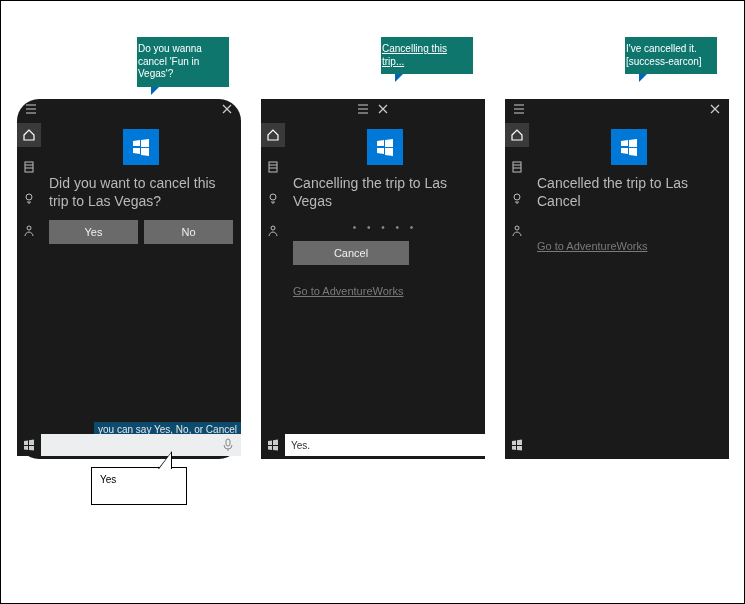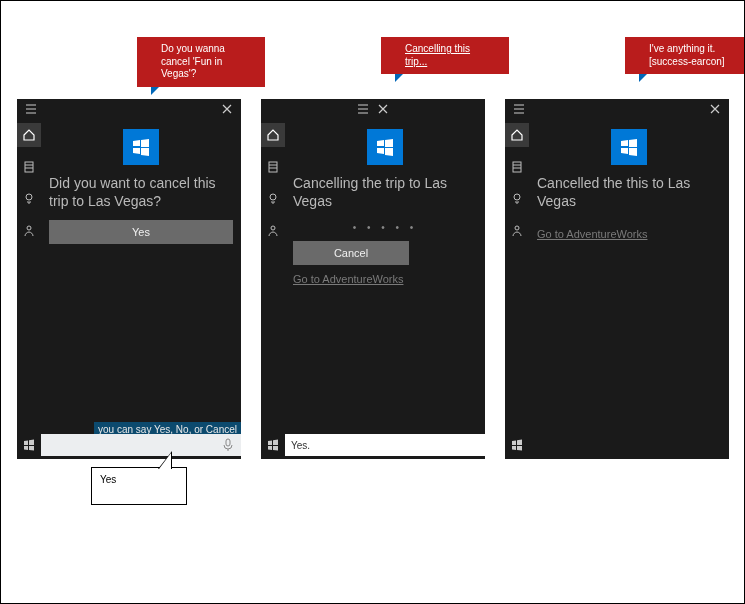--- a/index.html
+++ b/index.html
@@ -20,21 +20,21 @@
       bottom: 8px;
     }
     .panel {
       position: absolute;
       width: 224px;
       height: 360px;
       background: #1a1a1a;
       display: flex;
       flex-direction: column;
     }
-    .panel-1 { left: 8px; top: 90px; }
+    .panel-1 { left: 8px; top: 90px; border-radius: 22px; }
     .panel-2 { left: 252px; top: 90px; align-items: center; }
     .panel-3 { left: 496px; top: 90px; }
 
     .topbar {
       height: 20px;
       display: flex;
       align-items: center;
       justify-content: space-between;
       padding: 0 4px;
     }
@@ -110,21 +110,21 @@
       color: #888;
       letter-spacing: 4px;
       font-size: 10px;
       margin: 2px 0 8px 0;
     }
     .link {
       color: #7a7a7a;
       font-size: 11px;
       text-decoration: underline;
       cursor: pointer;
-      margin-top: 8px;
+      margin-top: 20px;
     }
     .hint-strip {
       position: absolute;
       bottom: 0; right: 0;
       background: #0c4a6e;
       color: #e8e8e8;
       font-size: 10px;
       padding: 2px 4px;
     }
     .bottombar {
@@ -162,25 +162,25 @@
       width: 18px; height: 18px;
       display: flex; align-items: center; justify-content: center;
       color: #888;
       cursor: pointer;
     }
     .mic svg { width: 10px; height: 14px; }
 
     
     .bubble {
       position: absolute;
-      background: #b91c1c;
+      background: #0f766e;
       color: #fff;
       font-size: 10px;
-      padding: 6px 24px;
-      width: 128px;
+      padding: 6px 1px;
+      width: 92px;
       line-height: 1.25;
     }
     .bubble::after {
       content: "";
       position: absolute;
       left: 14px;
       bottom: -8px;
       border-width: 8px 8px 0 0;
       border-style: solid;
       border-color: #0067b8 transparent transparent transparent;
@@ -222,21 +222,21 @@
       border-color: transparent transparent #fff transparent;
     }
   </style>
 </head>
 <body>
 
 <div class="stage">
 
   <div class="bubble bubble-1">Do you wanna cancel 'Fun in Vegas'?</div>
   <div class="bubble bubble-2">Cancelling this trip...</div>
-  <div class="bubble bubble-3">I've anything it. [success-earcon]</div>
+  <div class="bubble bubble-3">I've cancelled it. [success-earcon]</div>
 
   <div class="panel panel-1">
     <div class="topbar">
       <div class="hamburger">
         <svg viewBox="0 0 12 12">
             <path stroke="currentColor" stroke-width="1.2" d="M1 2h10M1 6h10M1 10h10"></path>
           </svg>
       </div>
       <div class="close-x">
         <svg viewBox="0 0 12 12">
@@ -271,20 +271,21 @@
     </div>
     <div class="content">
       <div class="app-tile">
         <svg viewBox="0 0 18 18">
             <path fill="currentColor" d="M1 3l7-1v6H1zM9 2l8-1v8H9zM1 10h7v6l-7-1zM9 10h8v8l-8-1z"></path>
           </svg>
       </div>
       <div class="heading">Did you want to cancel this trip to Las Vegas?</div>
       <div class="btn-row">
         <div class="btn">Yes</div>
+        <div class="btn">No</div>
       </div>
       <div class="hint-strip">you can say Yes, No, or Cancel</div>
     </div>
     <div class="bottombar">
       <div class="win-btn">
         <svg viewBox="0 0 12 12">
             <path fill="currentColor" d="M1 2l4-.6V6H1zM6 1.3l5-.7V6H6zM1 7h4v4l-4-.6zM6 7h5v4.6l-5-.7z"></path>
           </svg>
       </div>
       <div class="search-box dim">
@@ -397,21 +398,21 @@
             <path fill="none" stroke="currentColor" d="M3 12c0-2 2-4 4-4s4 2 4 4"></path>
           </svg>
       </div>
     </div>
     <div class="content">
       <div class="app-tile">
         <svg viewBox="0 0 18 18">
             <path fill="currentColor" d="M1 3l7-1v6H1zM9 2l8-1v8H9zM1 10h7v6l-7-1zM9 10h8v8l-8-1z"></path>
           </svg>
       </div>
-      <div class="heading">Cancelled the this to Las Vegas</div>
+      <div class="heading">Cancelled the trip to Las Cancel</div>
       <div class="link">Go to AdventureWorks</div>
     </div>
     <div class="bottombar">
       <div class="win-btn">
         <svg viewBox="0 0 12 12">
             <path fill="currentColor" d="M1 2l4-.6V6H1zM6 1.3l5-.7V6H6zM1 7h4v4l-4-.6zM6 7h5v4.6l-5-.7z"></path>
           </svg>
       </div>
     </div>
   </div>

